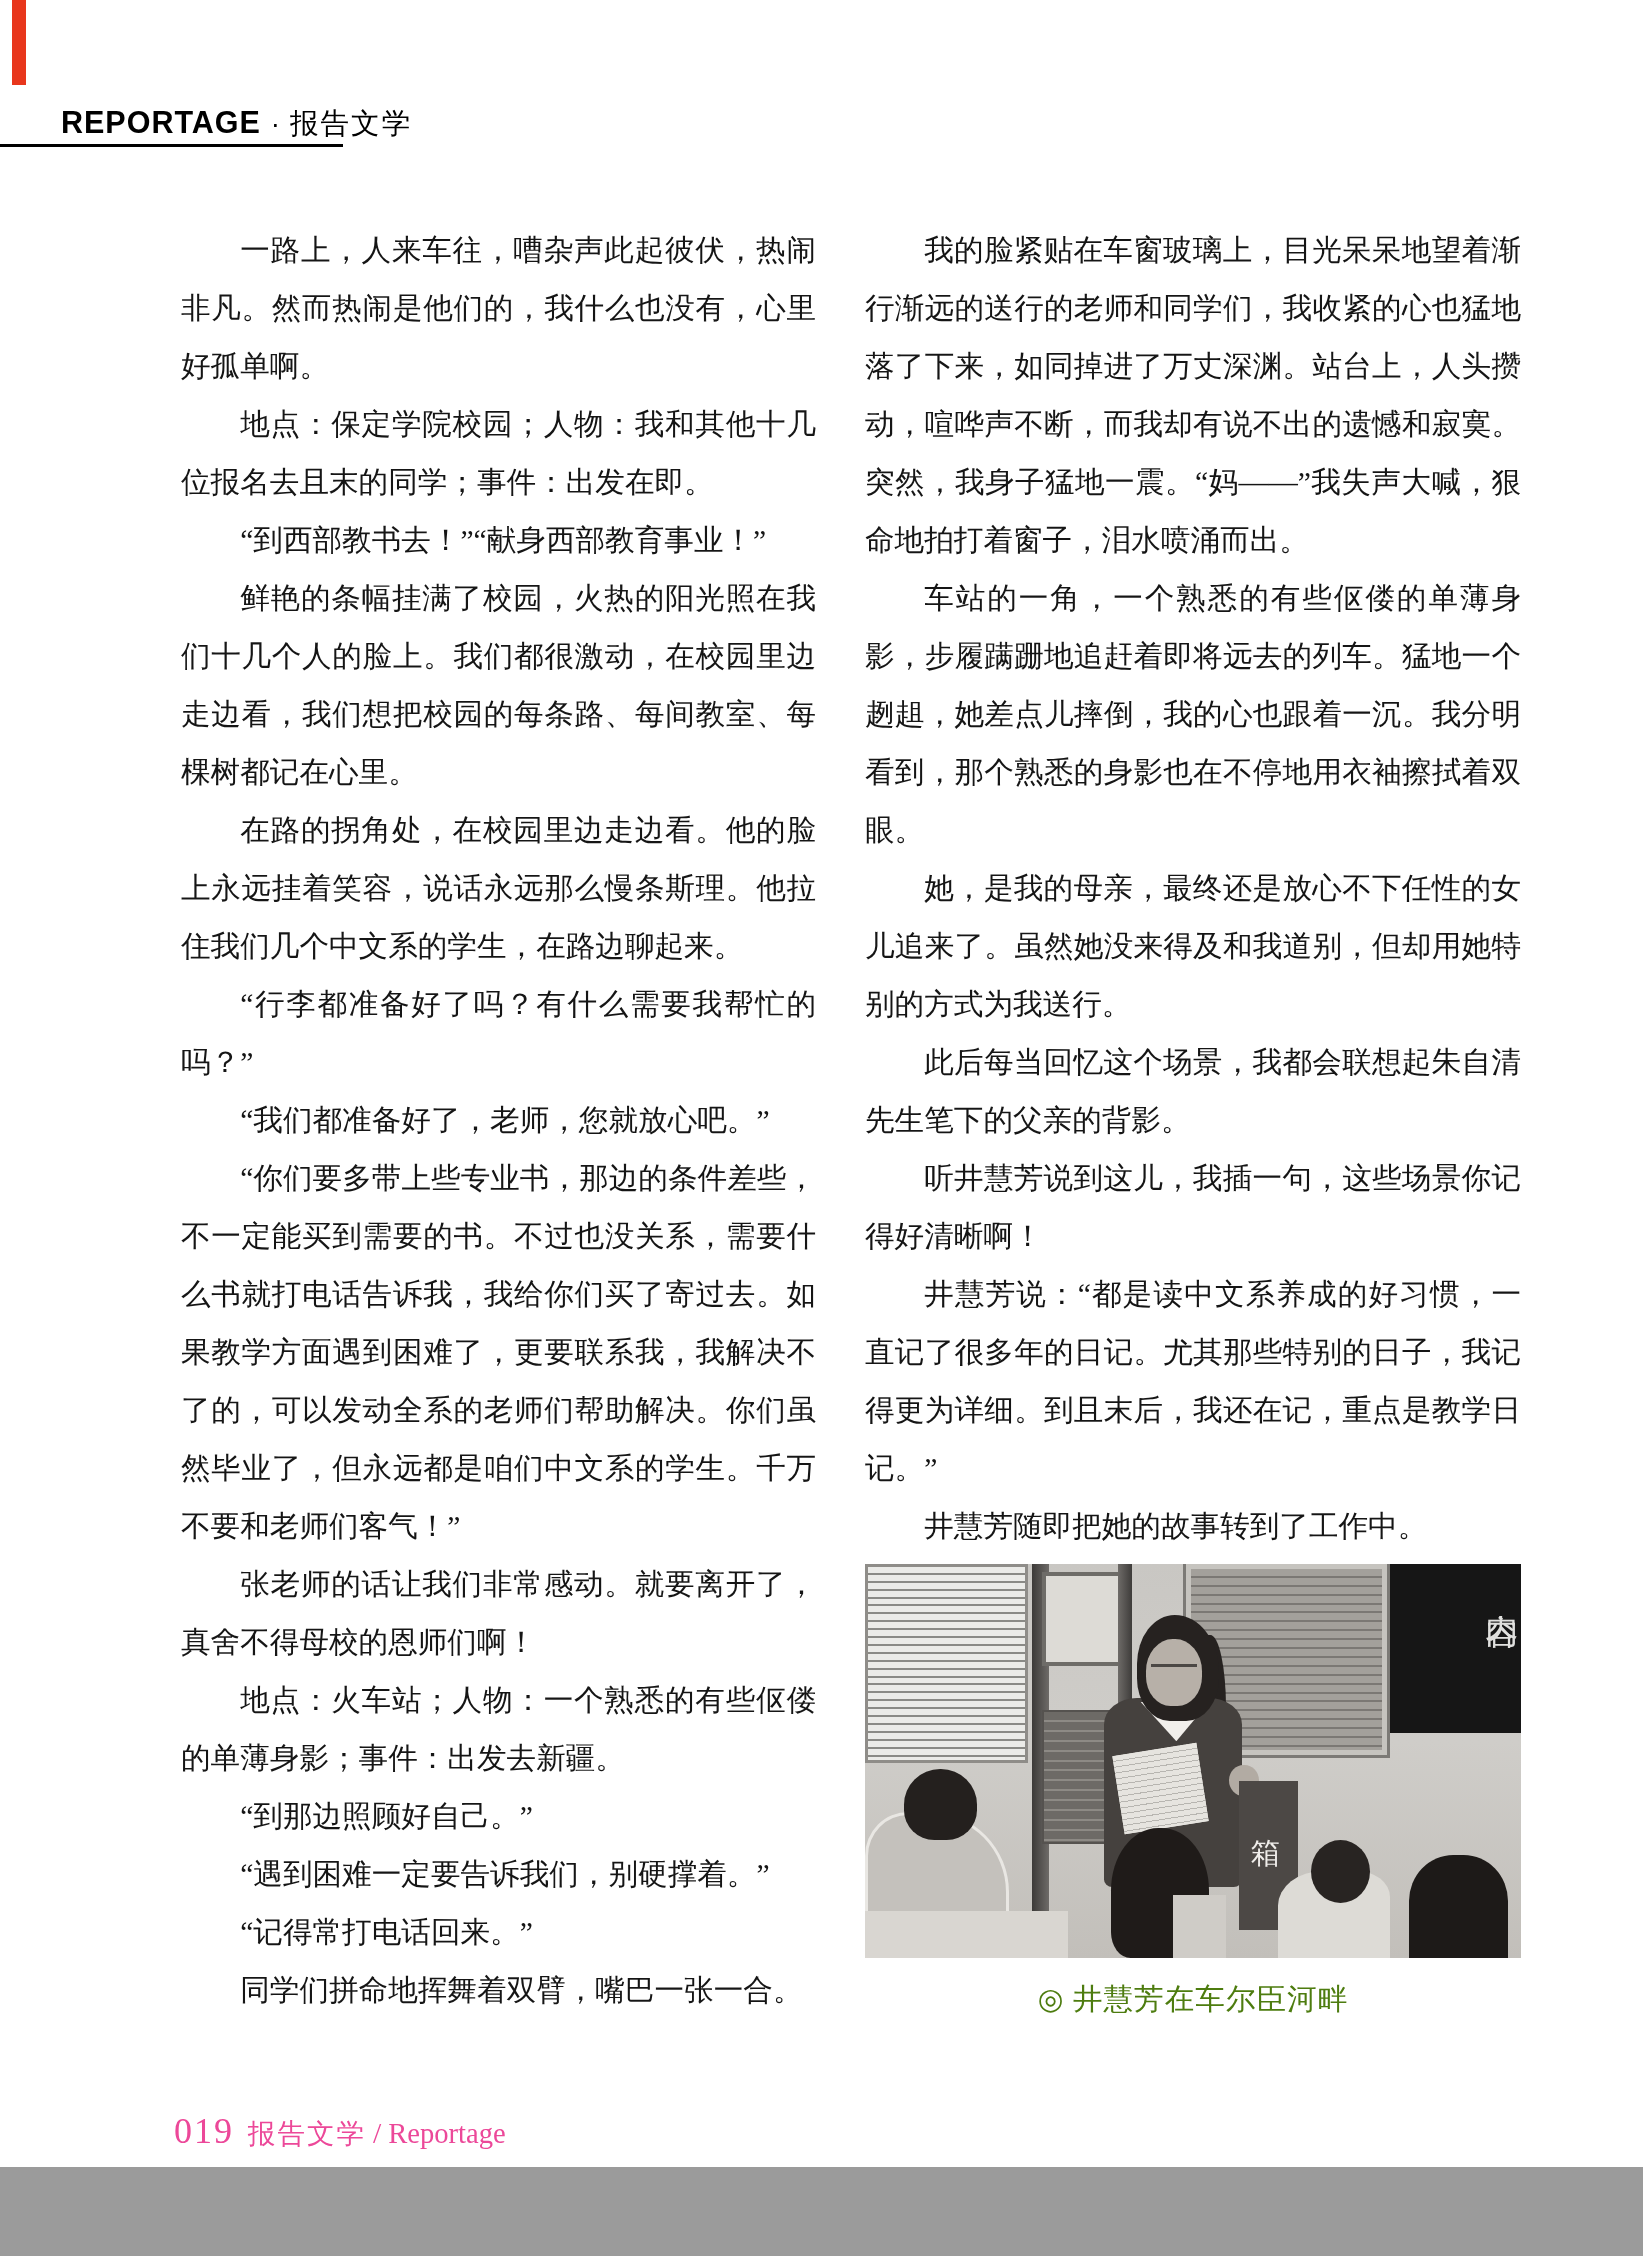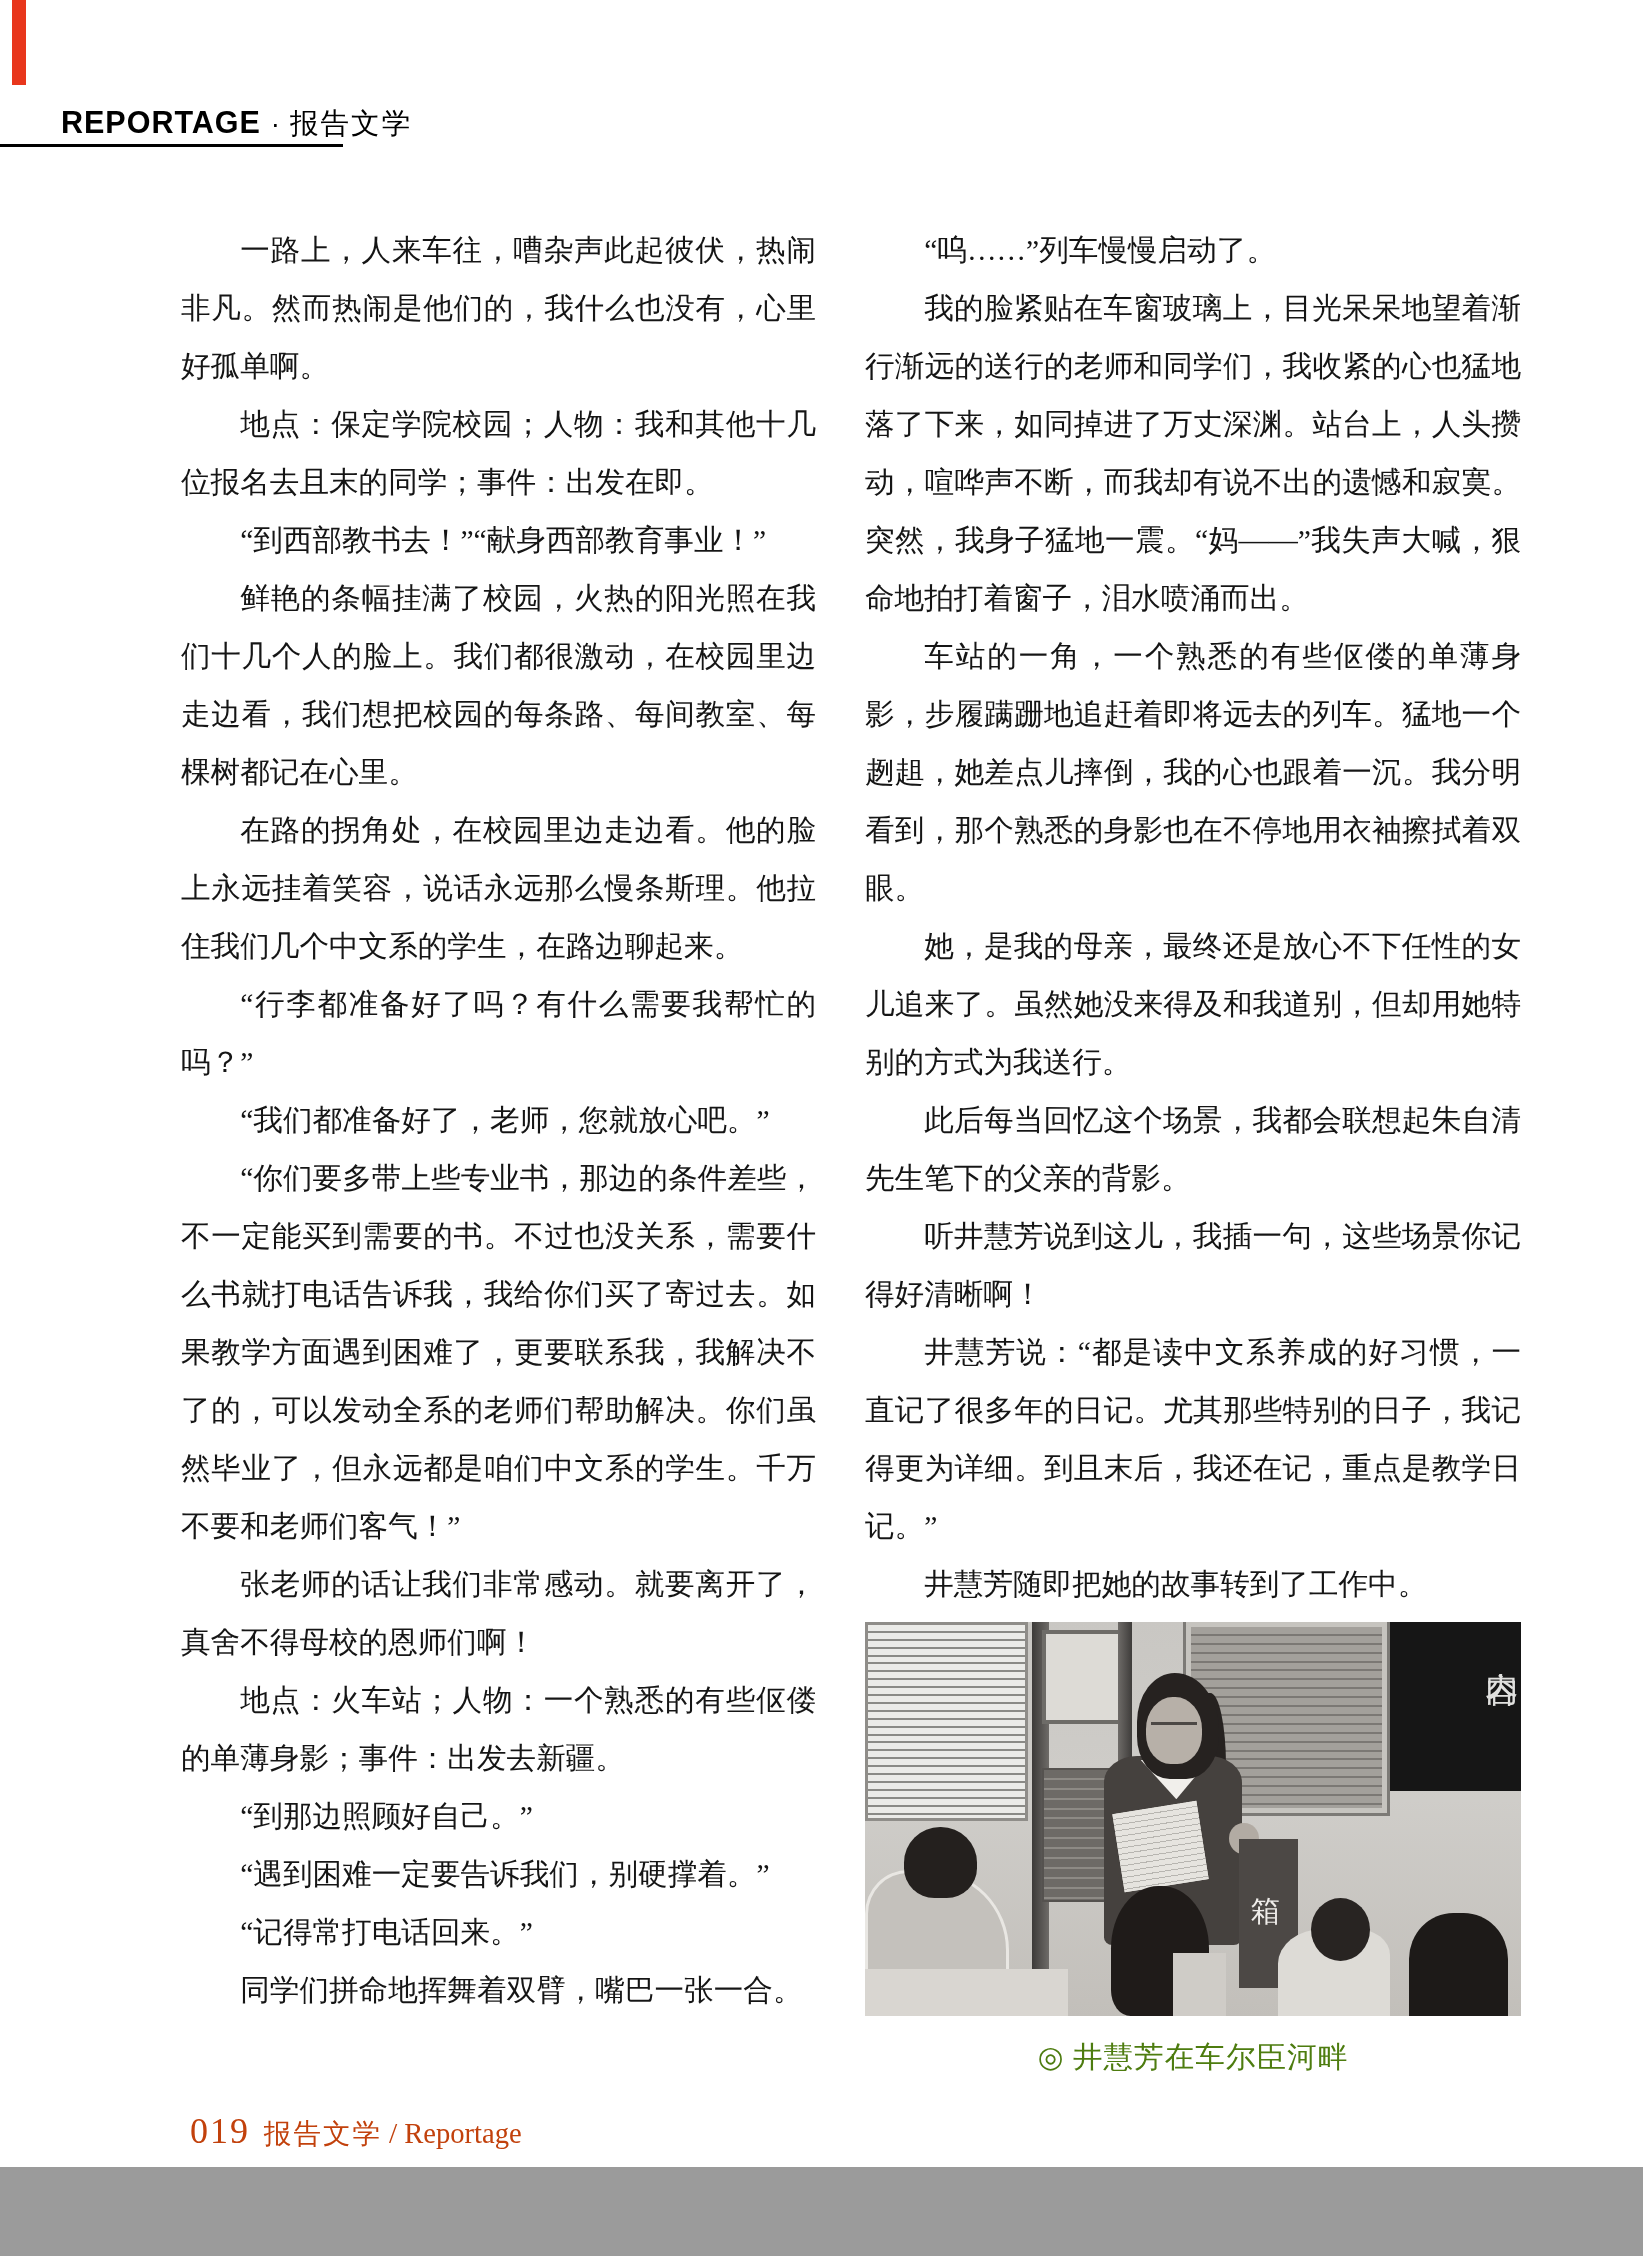--- a/index.html
+++ b/index.html
@@ -62,22 +62,22 @@
   .stu-left-body{left:0;top:63%;width:22%;height:37%;background:#c4c1bc;
     border-radius:30% 55% 0 0;box-shadow:inset 0 0 0 3px #e9e7e3;}
   .desk-left{left:0;top:88%;width:31%;height:12%;background:#d9d6d1;}
   .stu-mid-head{left:37.5%;top:67%;width:15%;height:33%;background:#1f1b19;border-radius:48% 48% 20% 20%;}
   .stu-mid-sh{left:47%;top:84%;width:8%;height:16%;background:#cfccc7;}
   .stu-right-body{left:63%;top:78%;width:17%;height:22%;background:#dddbd6;border-radius:40% 30% 0 0;}
   .stu-right-head{left:68%;top:70%;width:9%;height:16%;background:#282422;border-radius:50%;}
   .stu-far-head{left:83%;top:74%;width:15%;height:26%;background:#1d1a18;border-radius:45% 45% 0 0;}
   
   .caption{margin-top:11.8px;text-align:center;font-size:29.6px;letter-spacing:1px;color:#4d7c0f;}
-  .footer{position:absolute;left:174px;top:2110px;display:flex;align-items:baseline;color:#c2410c;
-    font-family:"Liberation Serif","DejaVu Serif",serif;margin-left:16px;}
+  .footer{position:absolute;left:174px;top:2110px;display:flex;align-items:baseline;color:#ec4899;
+    font-family:"Liberation Serif","DejaVu Serif",serif;}
   .footer .num{font-size:36px;letter-spacing:2px;}
   .footer .fcn{font-size:27.6px;margin-left:13.8px;letter-spacing:2px;}
   .footer .fsep{font-size:29.6px;margin:0 6.9px;}
   .footer .fen{font-size:28.6px;}
 </style>
 </head>
 <body>
 
 <div class="page">
 
@@ -101,21 +101,20 @@
     <p>“你们要多带上些专业书，那边的条件差些，不一定能买到需要的书。不过也没关系，需要什么书就打电话告诉我，我给你们买了寄过去。如果教学方面遇到困难了，更要联系我，我解决不了的，可以发动全系的老师们帮助解决。你们虽然毕业了，但永远都是咱们中文系的学生。千万不要和老师们客气！”</p>
     <p>张老师的话让我们非常感动。就要离开了，真舍不得母校的恩师们啊！</p>
     <p>地点：火车站；人物：一个熟悉的有些伛偻的单薄身影；事件：出发去新疆。</p>
     <p>“到那边照顾好自己。”</p>
     <p>“遇到困难一定要告诉我们，别硬撑着。”</p>
     <p>“记得常打电话回来。”</p>
     <p>同学们拼命地挥舞着双臂，嘴巴一张一合。</p>
   </section>
 
   <section class="col col-right">
-    <p>“呜……”列车慢慢启动了。</p>
     <p>我的脸紧贴在车窗玻璃上，目光呆呆地望着渐行渐远的送行的老师和同学们，我收紧的心也猛地落了下来，如同掉进了万丈深渊。站台上，人头攒动，喧哗声不断，而我却有说不出的遗憾和寂寞。突然，我身子猛地一震。“妈——”我失声大喊，狠命地拍打着窗子，泪水喷涌而出。</p>
     <p>车站的一角，一个熟悉的有些伛偻的单薄身影，步履蹒跚地追赶着即将远去的列车。猛地一个趔趄，她差点儿摔倒，我的心也跟着一沉。我分明看到，那个熟悉的身影也在不停地用衣袖擦拭着双眼。</p>
     <p>她，是我的母亲，最终还是放心不下任性的女儿追来了。虽然她没来得及和我道别，但却用她特别的方式为我送行。</p>
     <p>此后每当回忆这个场景，我都会联想起朱自清先生笔下的父亲的背影。</p>
     <p>听井慧芳说到这儿，我插一句，这些场景你记得好清晰啊！</p>
     <p>井慧芳说：“都是读中文系养成的好习惯，一直记了很多年的日记。尤其那些特别的日子，我记得更为详细。到且末后，我还在记，重点是教学日记。”</p>
     <p>井慧芳随即把她的故事转到了工作中。</p>
 
     <figure class="photo">
       <div class="ph poster-left"></div>

